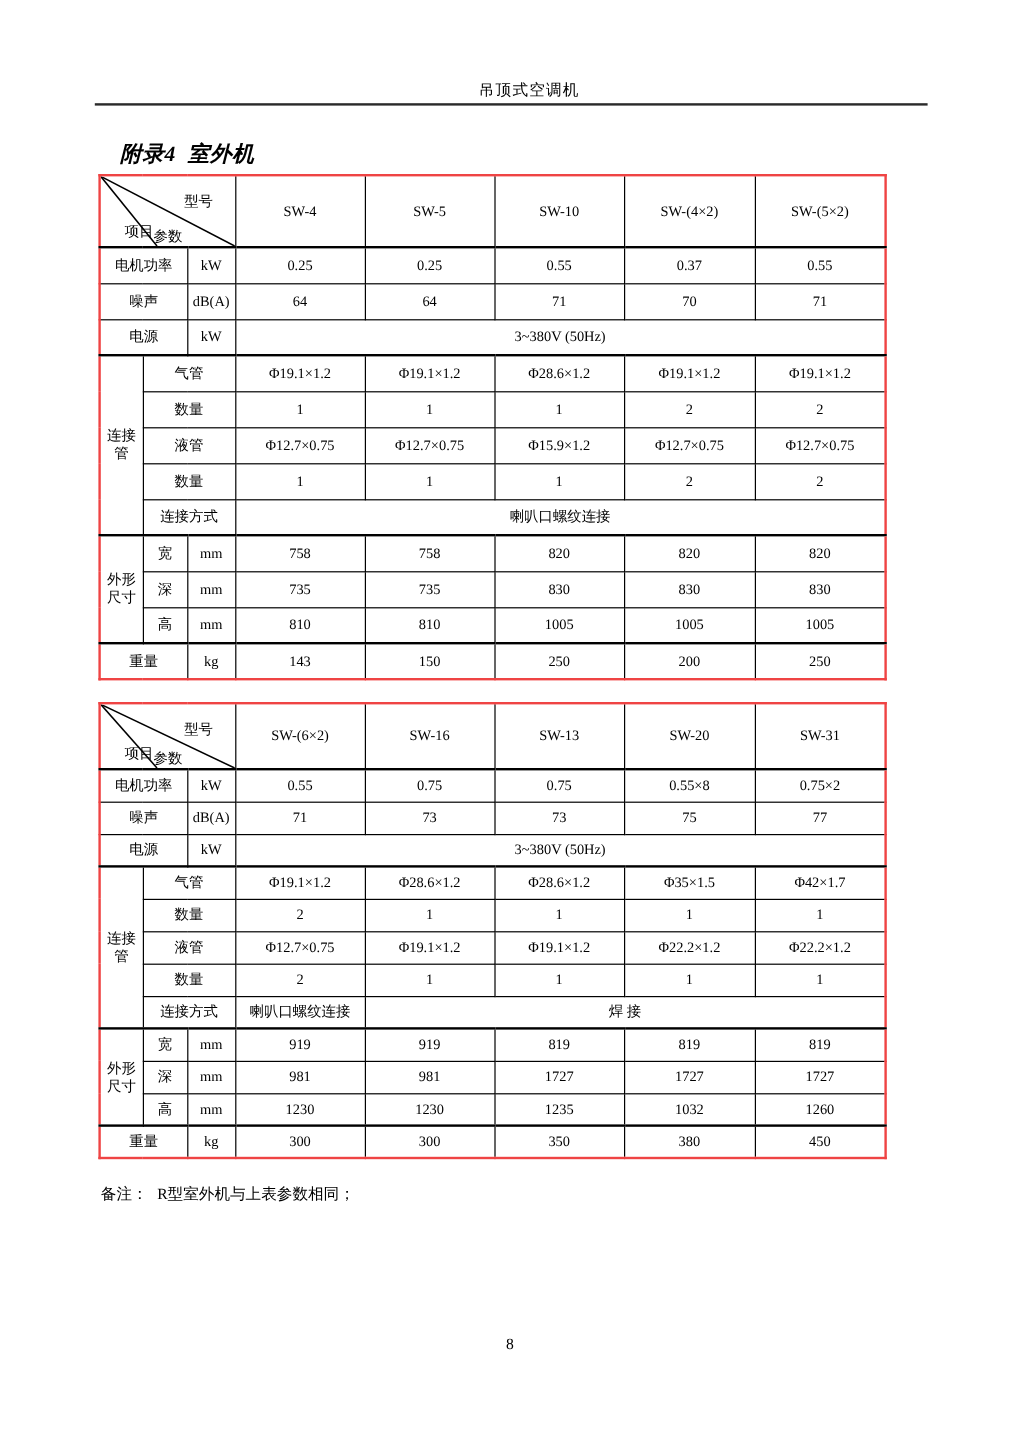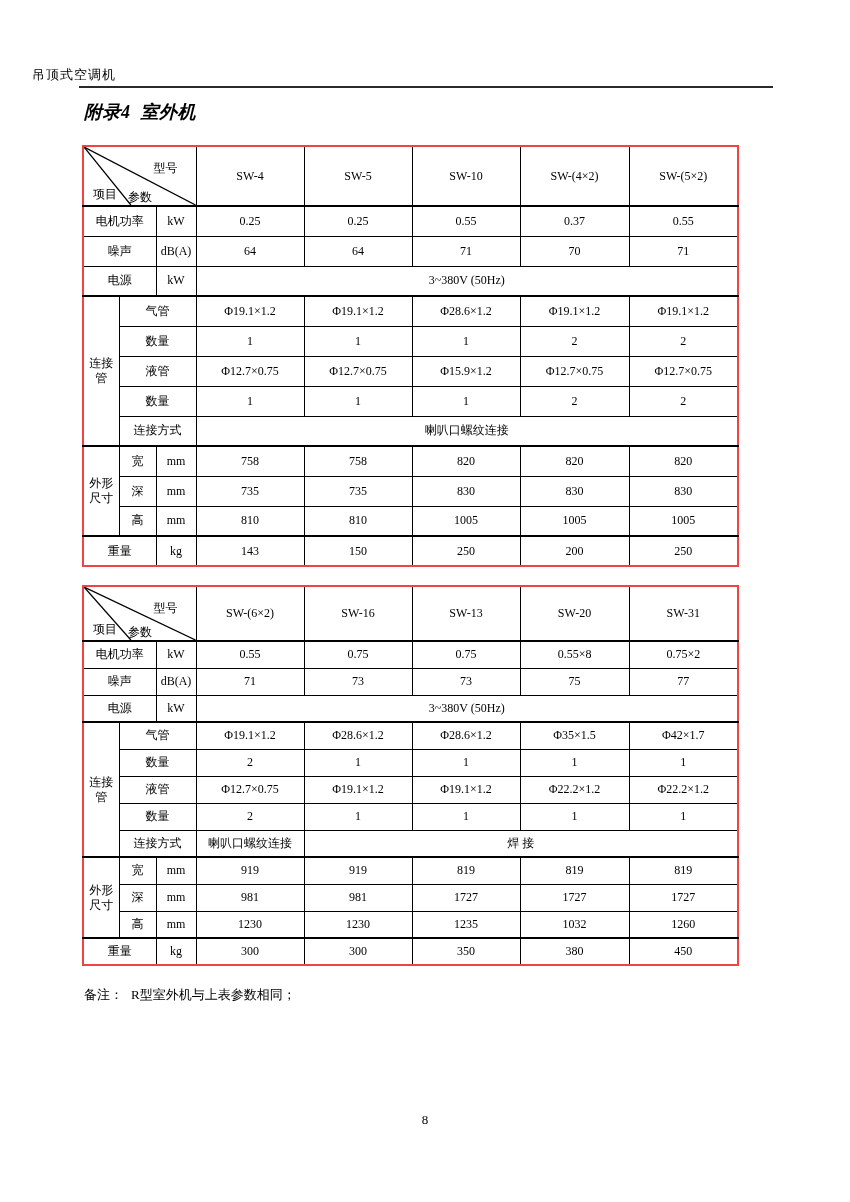--- a/index.html
+++ b/index.html
@@ -3,27 +3,27 @@
 <meta charset="utf-8">
 <style>
   * { box-sizing: border-box; }
   html,body { margin:0; padding:0; }
   body {
     width:850px; height:1202px; background:#fff; position:relative;
     font-family:"Liberation Serif","DejaVu Serif",serif; color:#000;
   }
   .running-header {
     position:absolute; top:66px; left:0; width:100%;
-    text-align:left; font-size:13px; letter-spacing:1px;padding-left:32px;
+    text-align:center; font-size:13px; letter-spacing:1px;padding-left:32px;
   }
   .header-rule {
     position:absolute; top:86px; left:79px; width:694px; height:2px; background:#2a2a2a;
   }
   .doc-title {
-    position:absolute; top:100px; left:84px; margin:0;
+    position:absolute; top:100px; left:84px; margin:16px;
     font-size:18px; font-style:italic; font-weight:bold;
     white-space:pre; letter-spacing:.5px;
   }
   table.spec {
     position:absolute; left:82px; width:655px;
     border-collapse:collapse; table-layout:fixed;
     border:2px solid #ef4444;
   }
   .t1 { top:145px; }
   .t2 { top:585px; }
@@ -33,21 +33,21 @@
   }
   .t1 tr { height:30px; }  .t1 tr.hrow { height:60px; }
   .t2 tr { height:27px; }  .t2 tr.hrow { height:55px; }
   tr.sep td { border-top-width:2px; }
   .mdl { font-size:13px; }
   .wrap { word-break:break-all; line-height:1.5; padding:0 1px; }
   .diag { position:relative; padding:0; }
   .diag svg { position:absolute; left:0; top:0; width:100%; height:100%; display:block; }
   .diag span { position:absolute; font-size:12px; line-height:1; white-space:nowrap; }
   .dg-model { right:18px; top:15px; }
-  .dg-item  { left:9px;  bottom:5px; }
+  .dg-item  { left:20px;  bottom:5px;font-family:Liberation Mono, monospace; }
   .dg-param { left:44px; bottom:2px; }
   .note { position:absolute; top:986px; left:84px; font-size:13px; }
   .note .nt { margin-left:8px;margin-top:44px; }
   .page-number { position:absolute; top:1112px; left:0; width:100%; text-align:center; font-size:13px; }
 </style>
 </head>
 <body>
 
 <div class="running-header">吊顶式空调机</div>
 <div class="header-rule"></div>

